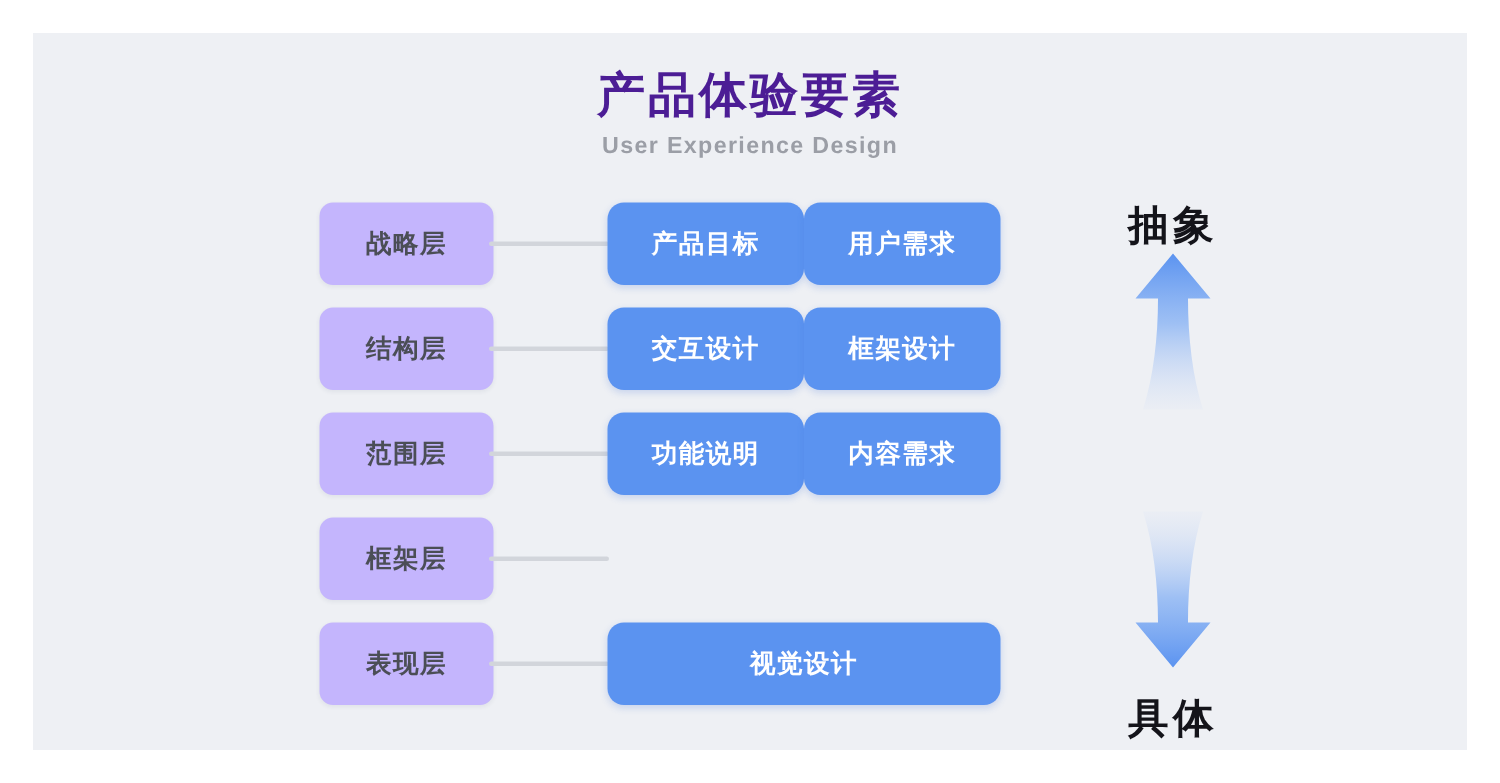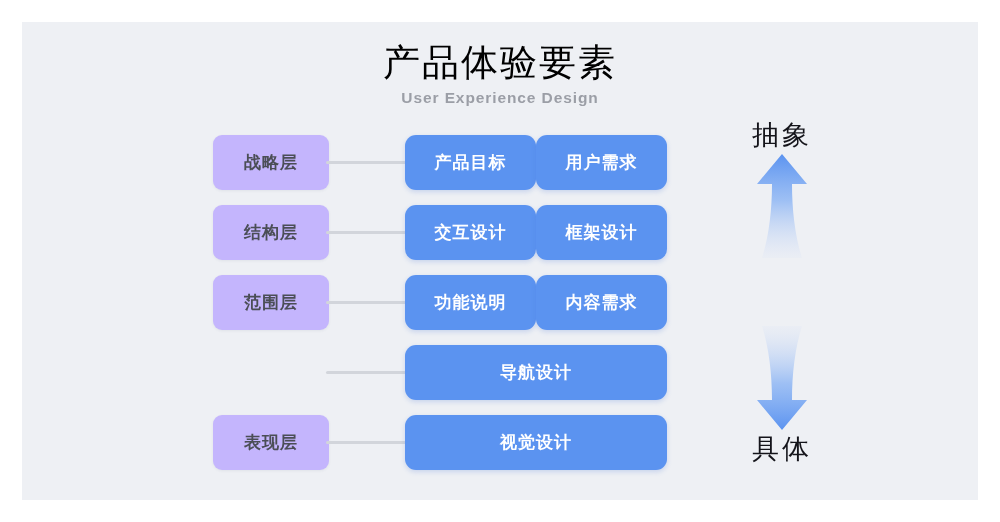--- a/index.html
+++ b/index.html
@@ -25,23 +25,23 @@
 
   
   .header {
     position: absolute;
     left: 0;
     top: 22px;
     width: 956px;
     text-align: center;
   }
   .title {
-    font-size: 37px;
-    font-weight: normal;
-    color: #000000;
+    font-size: 32px;
+    font-weight: bold;
+    color: #4c1d95;
     letter-spacing: 2px;
     line-height: 38px;
   }
   .subtitle {
     margin-top: 6px;
     font-size: 15.5px;
     font-weight: bold;
     color: #9b9ea6;
     letter-spacing: 0.9px;
     line-height: 20px;
@@ -117,24 +117,25 @@
   .axis {
     position: absolute;
     left: 672px;
     top: 96px;
     width: 176px;
     height: 350px;
     text-align: center;
   }
   .axis-label {
     font-size: 27px;
-    font-weight: normal;
+    font-weight: bold;
     color: #14141a;
     letter-spacing: 3px;
     line-height: 34px;
+    margin-top: 15px;
   }
   .axis-arrow {
     display: block;
     margin: 0 auto;
   }
   .axis-spacer { height: 60px; }
 </style>
 </head>
 <body>
 
@@ -164,23 +165,23 @@
       </div>
       <div class="row">
         <div class="layer-label">范围层</div>
         <div class="connector"></div>
         <div class="cards">
           <div class="card">功能说明</div>
           <div class="card">内容需求</div>
         </div>
       </div>
       <div class="row">
-        <div class="connector"></div>
-        <div class="cards">
-          <div class="card">导航设计</div>
+        <div class="layer-label">框架层</div>
+        <div class="connector"></div>
+        <div class="cards">
         </div>
       </div>
       <div class="row">
         <div class="layer-label">表现层</div>
         <div class="connector"></div>
         <div class="cards">
           <div class="card wide">视觉设计</div>
         </div>
       </div>
     </div>

